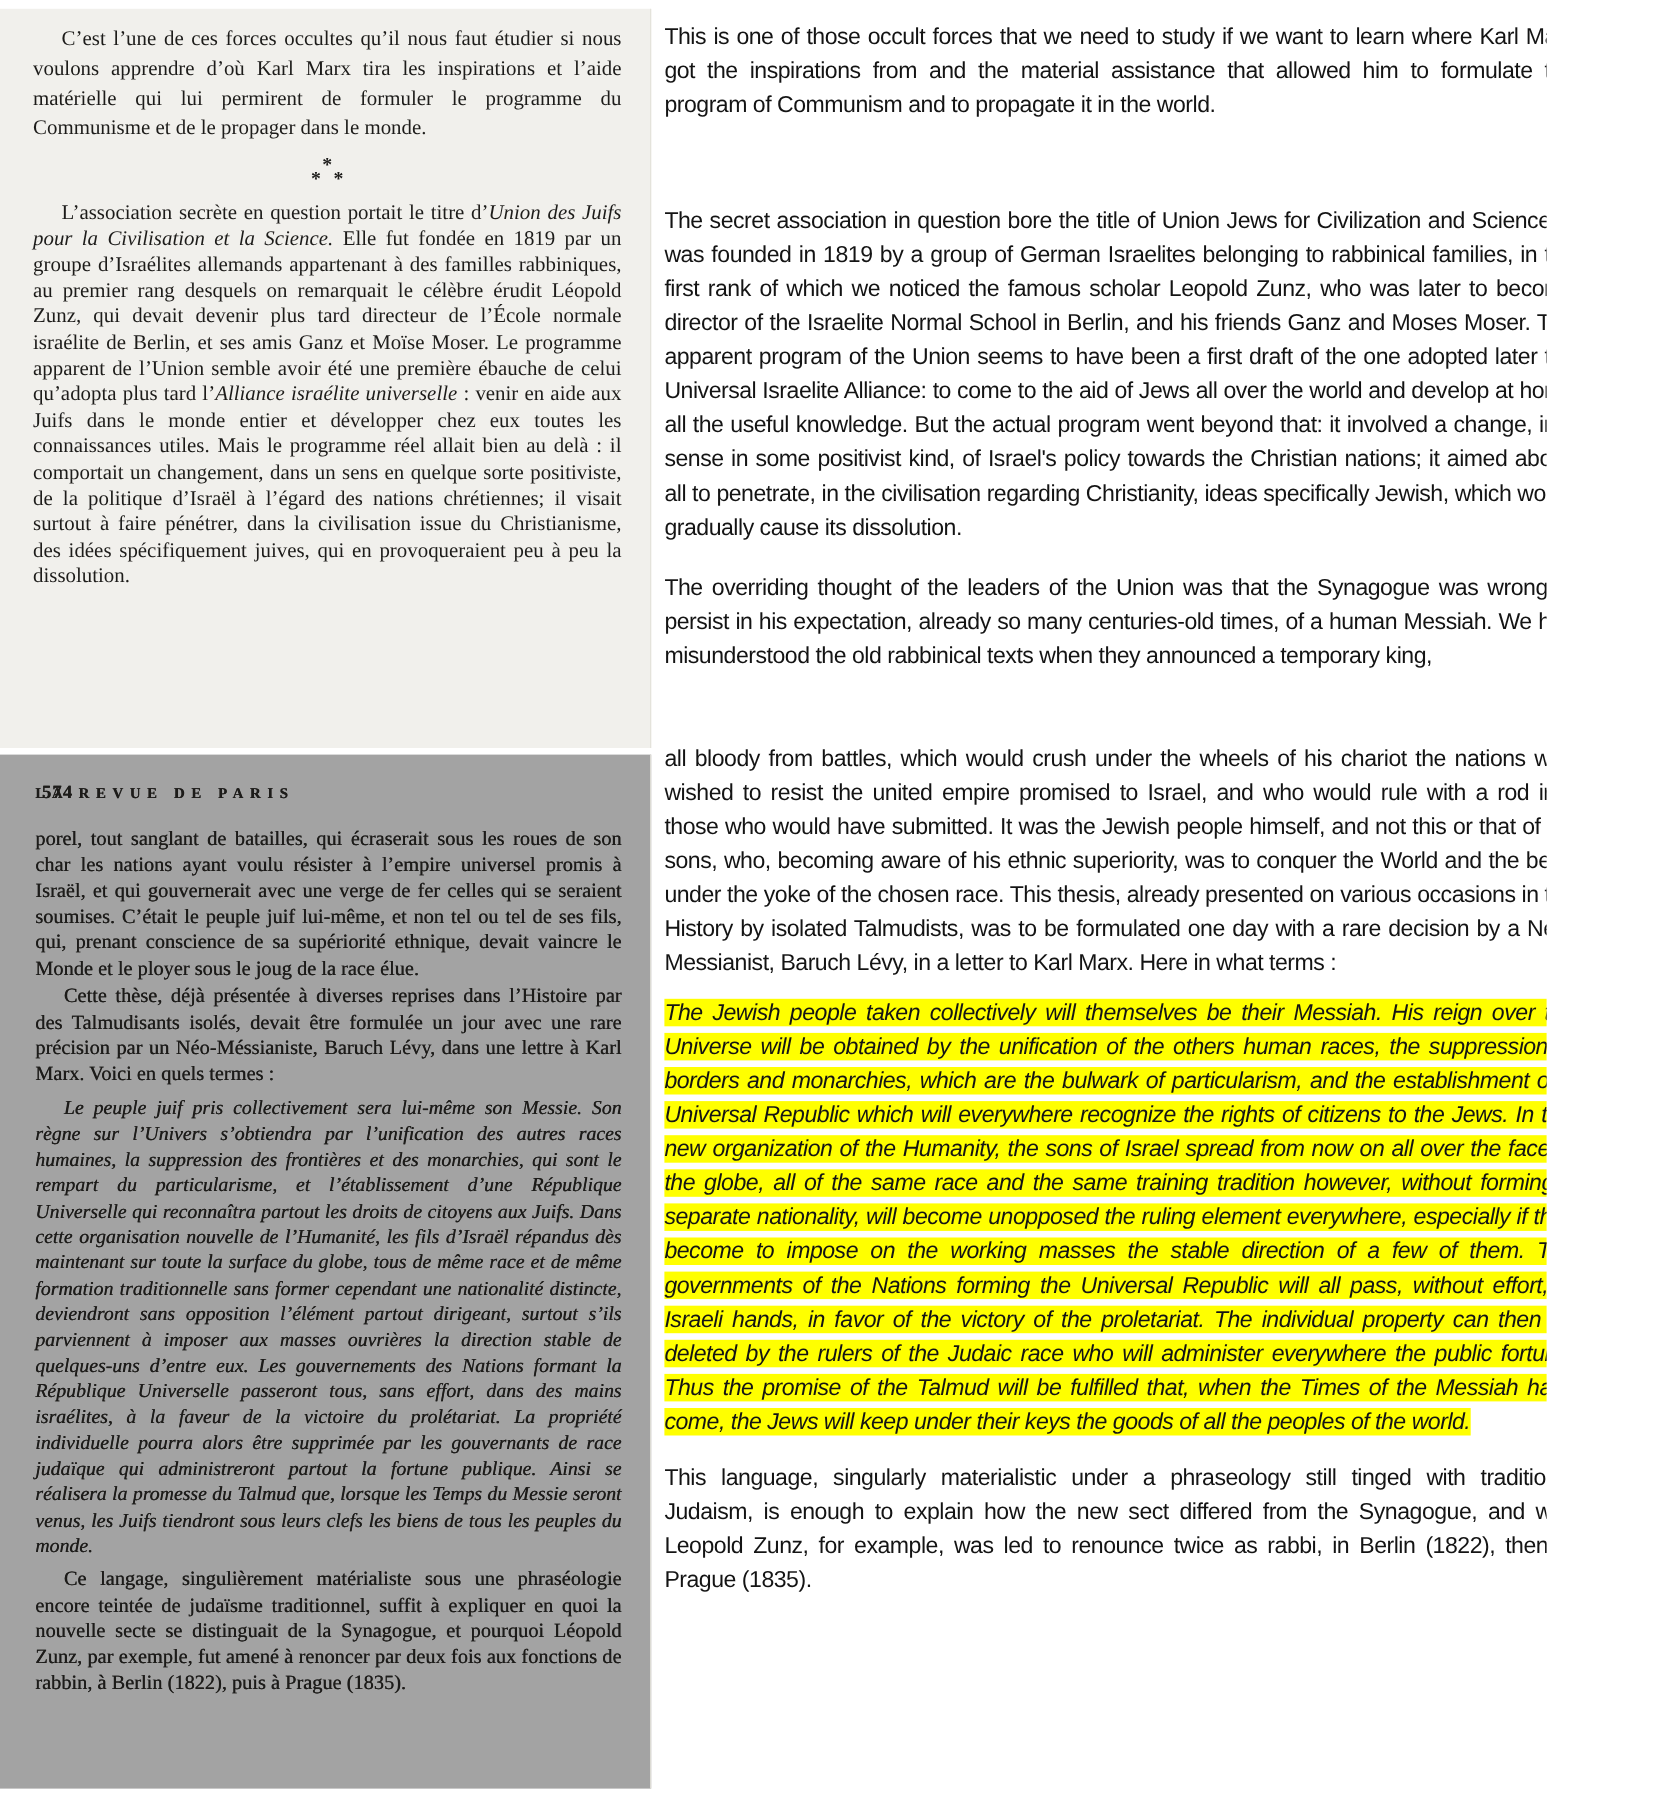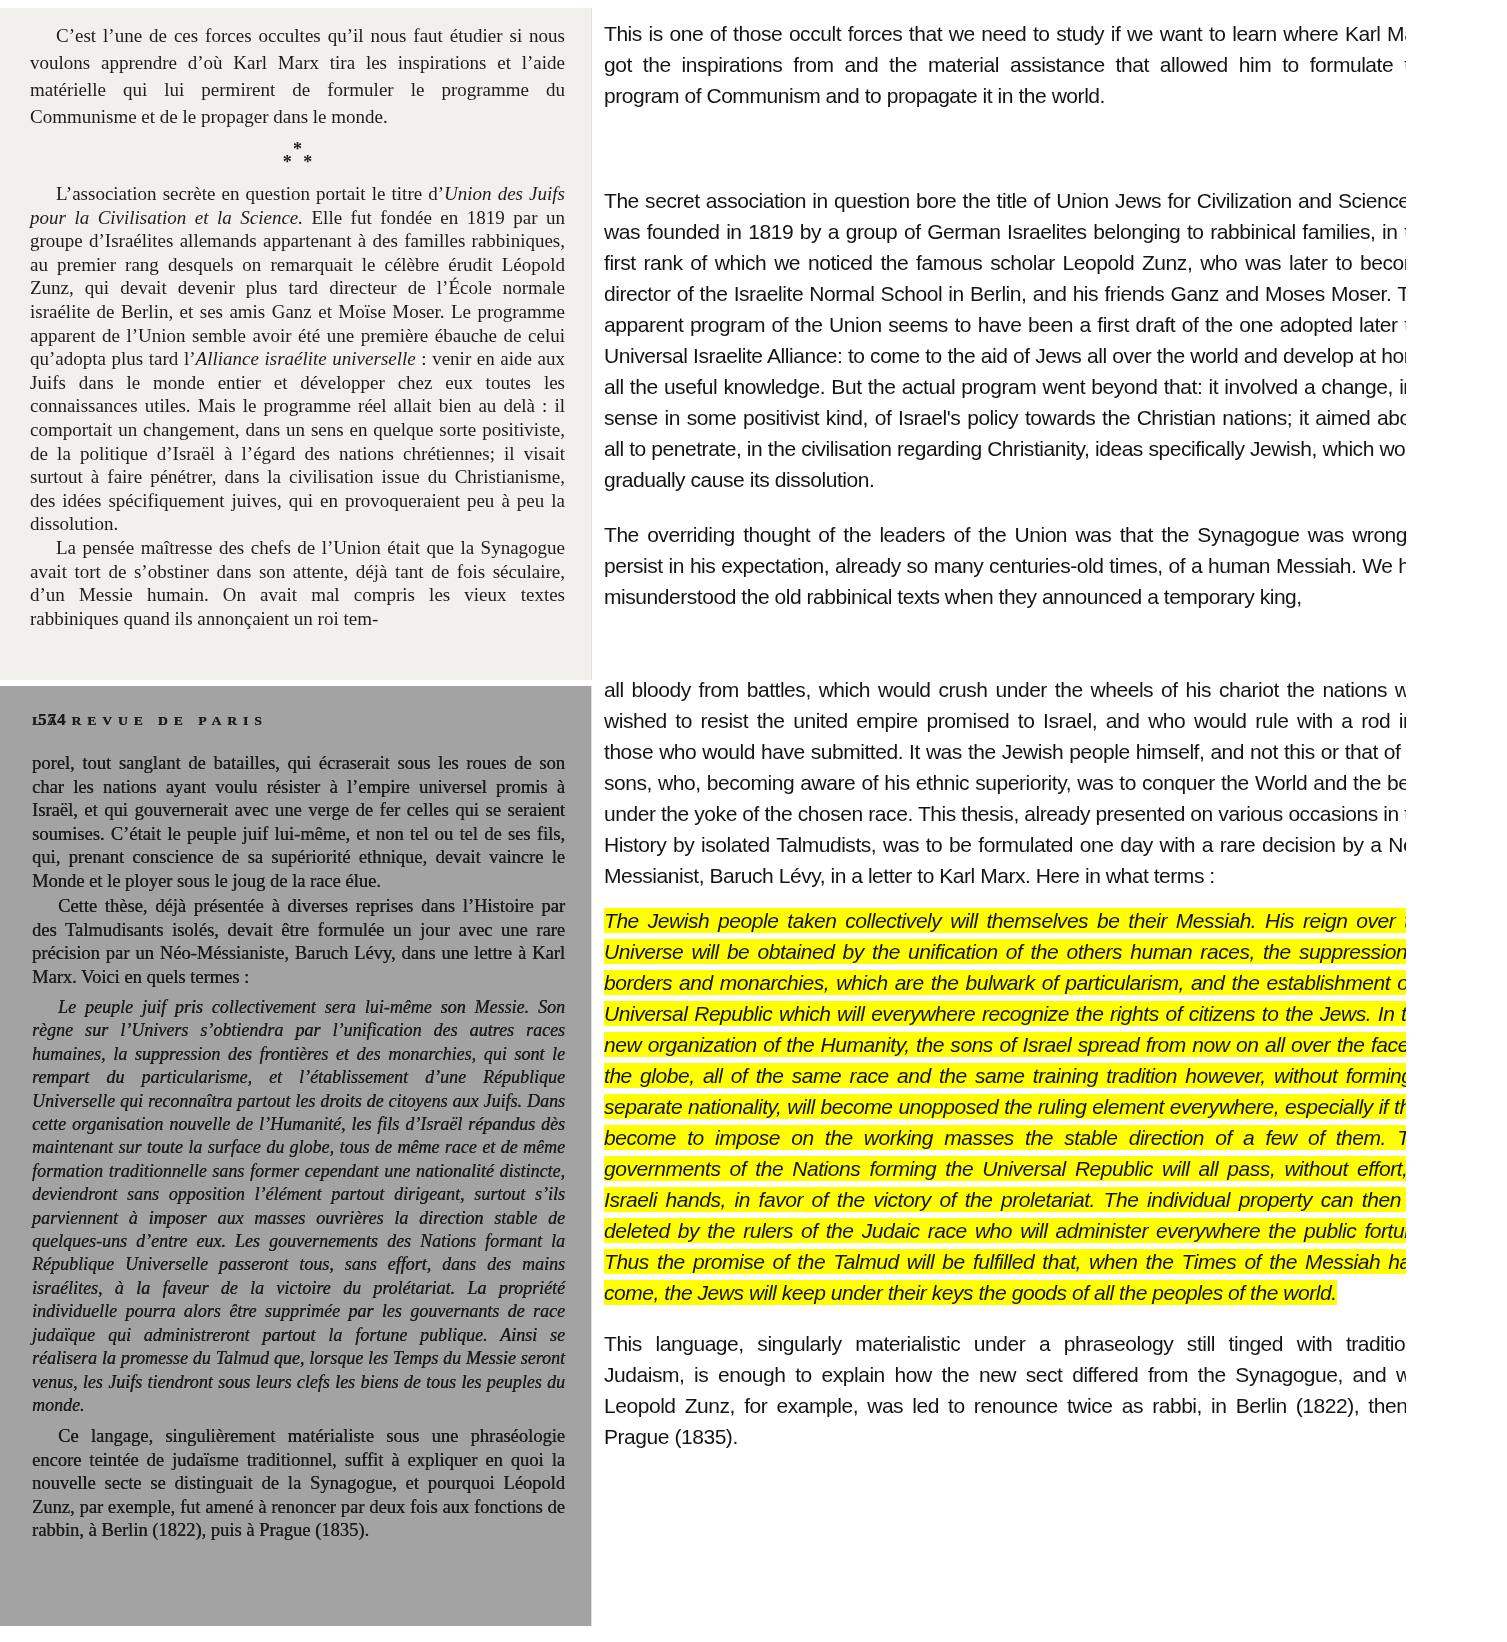--- a/index.html
+++ b/index.html
@@ -66,21 +66,20 @@
   <div id="scan-page-1" class="scan" style="background-color: rgb(241, 240, 236);">
     <p class="fr-p1">C’est l’une de ces forces occultes qu’il nous faut étudier si nous voulons apprendre d’où Karl Marx tira les inspirations et l’aide matérielle qui lui permirent de formuler le programme du Communisme et de le propager dans le monde.</p>
 
     <div class="asterism">
       <span class="row1">*</span>
       <span class="row2">* *</span>
     </div>
 
     <p class="fr-body"><span>L’association secrète en question portait le titre d’</span><i>Union des Juifs pour la Civilisation et la Science.</i><span> Elle fut fondée en 1819 par un groupe d’Israélites allemands appartenant à des familles rabbiniques, au premier rang desquels on remarquait le célèbre érudit Léopold Zunz, qui devait devenir plus tard directeur de l’École normale israélite de Berlin, et ses amis Ganz et Moïse Moser. Le programme apparent de l’Union semble avoir été une première ébauche de celui qu’adopta plus tard l’</span><i>Alliance israélite universelle</i><span> : venir en aide aux Juifs dans le monde entier et développer chez eux toutes les connaissances utiles. Mais le programme réel allait bien au delà : il comportait un changement, dans un sens en quelque sorte positiviste, de la politique d’Israël à l’égard des nations chrétiennes; il visait surtout à faire pénétrer, dans la civilisation issue du Christianisme, des idées spécifiquement juives, qui en provoqueraient peu à peu la dissolution.</span></p>
 
-    <p class="fr-body">La pensée maîtresse des chefs de l’Union était que la Synagogue avait tort de s’obstiner dans son attente, déjà tant de fois séculaire, d’un Messie humain. On avait mal compris les vieux textes rabbiniques quand ils annonçaient un roi tem-</p>
   </div>
 
   <div id="scan-page-2" class="scan" style="background-color: #a3a3a3;">
     <div class="page-head">
       <span class="page-num">574</span>
       <span class="running-title">LA REVUE DE PARIS</span>
     </div>
 
     <p class="fr2-body">porel, tout sanglant de batailles, qui écraserait sous les roues de son char les nations ayant voulu résister à l’empire universel promis à Israël, et qui gouvernerait avec une verge de fer celles qui se seraient soumises. C’était le peuple juif lui-même, et non tel ou tel de ses fils, qui, prenant conscience de sa supériorité ethnique, devait vaincre le Monde et le ployer sous le joug de la race élue.</p>
 

